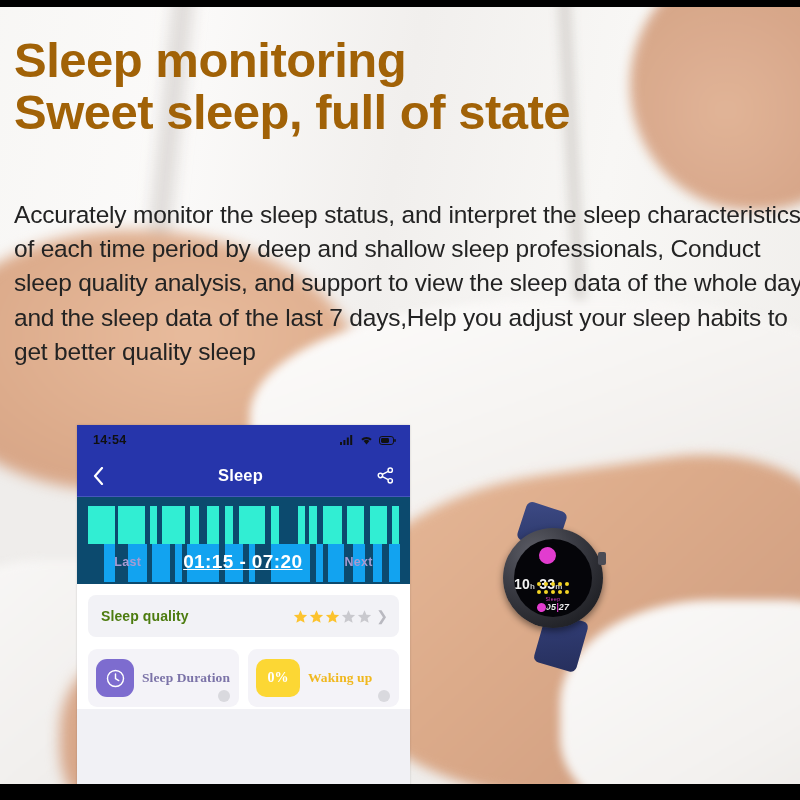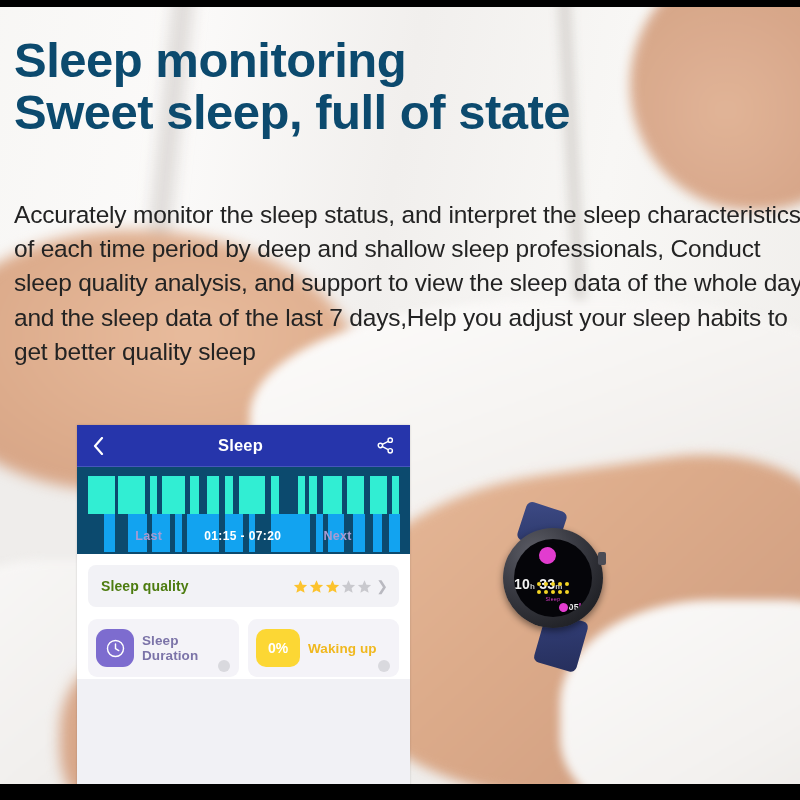--- a/index.html
+++ b/index.html
@@ -116,21 +116,21 @@
     position: absolute; left: 0; bottom: 0; width: 800px; height: 16px;
     background: #000; z-index: 60;
   }
 
   
   .headline {
     position: absolute;
     left: 14px;
     top: 36px;
     z-index: 20;
-    color: #0c4a6e;
+    color: #a16207;
     font-weight: bold;
     font-size: 49px;
     line-height: 1.02;
     letter-spacing: -0.5px;
     white-space: nowrap;
   }
   .headline .l2 { display: block; margin-top: 2px; }
 
   .bodytext {
     position: absolute;
@@ -252,23 +252,24 @@
     gap: 42px;
   }
   .legend-side {
     color: #a79bd3;
     font-size: 12.5px;
     font-weight: bold;
     letter-spacing: .3px;
   }
   .legend-range {
     color: #ffffff;
-    font-size: 12px;
+    font-size: 19px;
     font-weight: bold;
     letter-spacing: .4px;
+    text-decoration: underline;
   }
 
   
   .sheet {
     background: #ffffff;
     padding: 11px 11px 0 11px;
     box-sizing: border-box;
     height: 125px;
   }
   .card {
@@ -293,20 +294,21 @@
     color: #b9b9c0;
     font-size: 14px;
     margin-left: 4px;
     line-height: 1;
   }
 
   .stat-row {
     margin-top: 12px;
     display: flex;
     gap: 9px;
+    font-family: Liberation Serif, serif;
   }
   .stat-card {
     flex: 1;
     background: #f4f3f8;
     border-radius: 9px;
     height: 58px;
     display: flex;
     align-items: center;
     padding: 0 8px;
     box-sizing: border-box;
@@ -423,21 +425,21 @@
     position: absolute;
     left: 0; right: 0; top: 57px;
     text-align: center;
     color: #e23ccf;
     font-size: 5px;
     letter-spacing: .4px;
   }
   .wf-bottom {
     position: absolute;
     left: 0; right: 0; top: 63px;
-    display: flex; align-items: center; justify-content: flex-end; 
+    display: flex; align-items: center; justify-content: center;  font-style: italic;
   }
   .wf-moon-sm {
     width: 9px; height: 9px;
     border-radius: 50%;
     background: #e23ccf;
     box-shadow: 3px -2px 0 0 #050509;
     transform: rotate(-18deg);
   }
   .wf-sub {
     color: #ededed;
@@ -470,20 +472,40 @@
 
   <div class="headline">
     <span>Sleep monitoring</span>
     <span class="l2">Sweet sleep, full of state</span>
   </div>
 
   <div class="bodytext">Accurately monitor the sleep status, and interpret the sleep characteristics of each time period by deep and shallow sleep professionals, Conduct sleep quality analysis, and support to view the sleep data of the whole day and the sleep data of the last 7 days,Help you adjust your sleep habits to get better quality sleep</div>
 
   <div class="phone">
 
+    <div class="status-bar">
+      <span class="status-time">14:54</span>
+      <span class="status-icons">
+        <svg width="14" height="10" viewBox="0 0 14 10">
+          <rect x="0" y="7" width="2" height="3" fill="#111"></rect>
+          <rect x="3.4" y="5" width="2" height="5" fill="#111"></rect>
+          <rect x="6.8" y="2.5" width="2" height="7.5" fill="#111"></rect>
+          <rect x="10.2" y="0" width="2" height="10" fill="#111"></rect>
+        </svg>
+        <svg width="13" height="10" viewBox="0 0 13 10">
+          <path d="M6.5 9.4 L3.6 6.1 A4.3 4.3 0 0 1 9.4 6.1 Z" fill="#111"></path>
+          <path d="M1.3 4.1 A7.3 7.3 0 0 1 11.7 4.1 L10.3 5.5 A5.4 5.4 0 0 0 2.7 5.5 Z" fill="#111"></path>
+        </svg>
+        <svg width="17" height="9" viewBox="0 0 17 9">
+          <rect x="0.5" y="0.5" width="14" height="8" rx="2.4" fill="none" stroke="#111" stroke-width="1"></rect>
+          <rect x="2" y="2" width="8" height="5" rx="1.4" fill="#111"></rect>
+          <rect x="15.2" y="3" width="1.6" height="3" rx=".7" fill="#111"></rect>
+        </svg>
+      </span>
+    </div>
 
     <div class="nav-bar">
       <svg width="11" height="18" viewBox="0 0 11 18">
         <path d="M9 1 L2 9 L9 17" fill="none" stroke="#fff" stroke-width="2.2" stroke-linecap="round" stroke-linejoin="round"></path>
       </svg>
       <span class="nav-title">Sleep</span>
       <svg width="17" height="17" viewBox="0 0 18 18">
         <circle cx="14" cy="3.4" r="2.3" fill="none" stroke="#fff" stroke-width="1.5"></circle>
         <circle cx="3.6" cy="9" r="2.3" fill="none" stroke="#fff" stroke-width="1.5"></circle>
         <circle cx="14" cy="14.6" r="2.3" fill="none" stroke="#fff" stroke-width="1.5"></circle>

